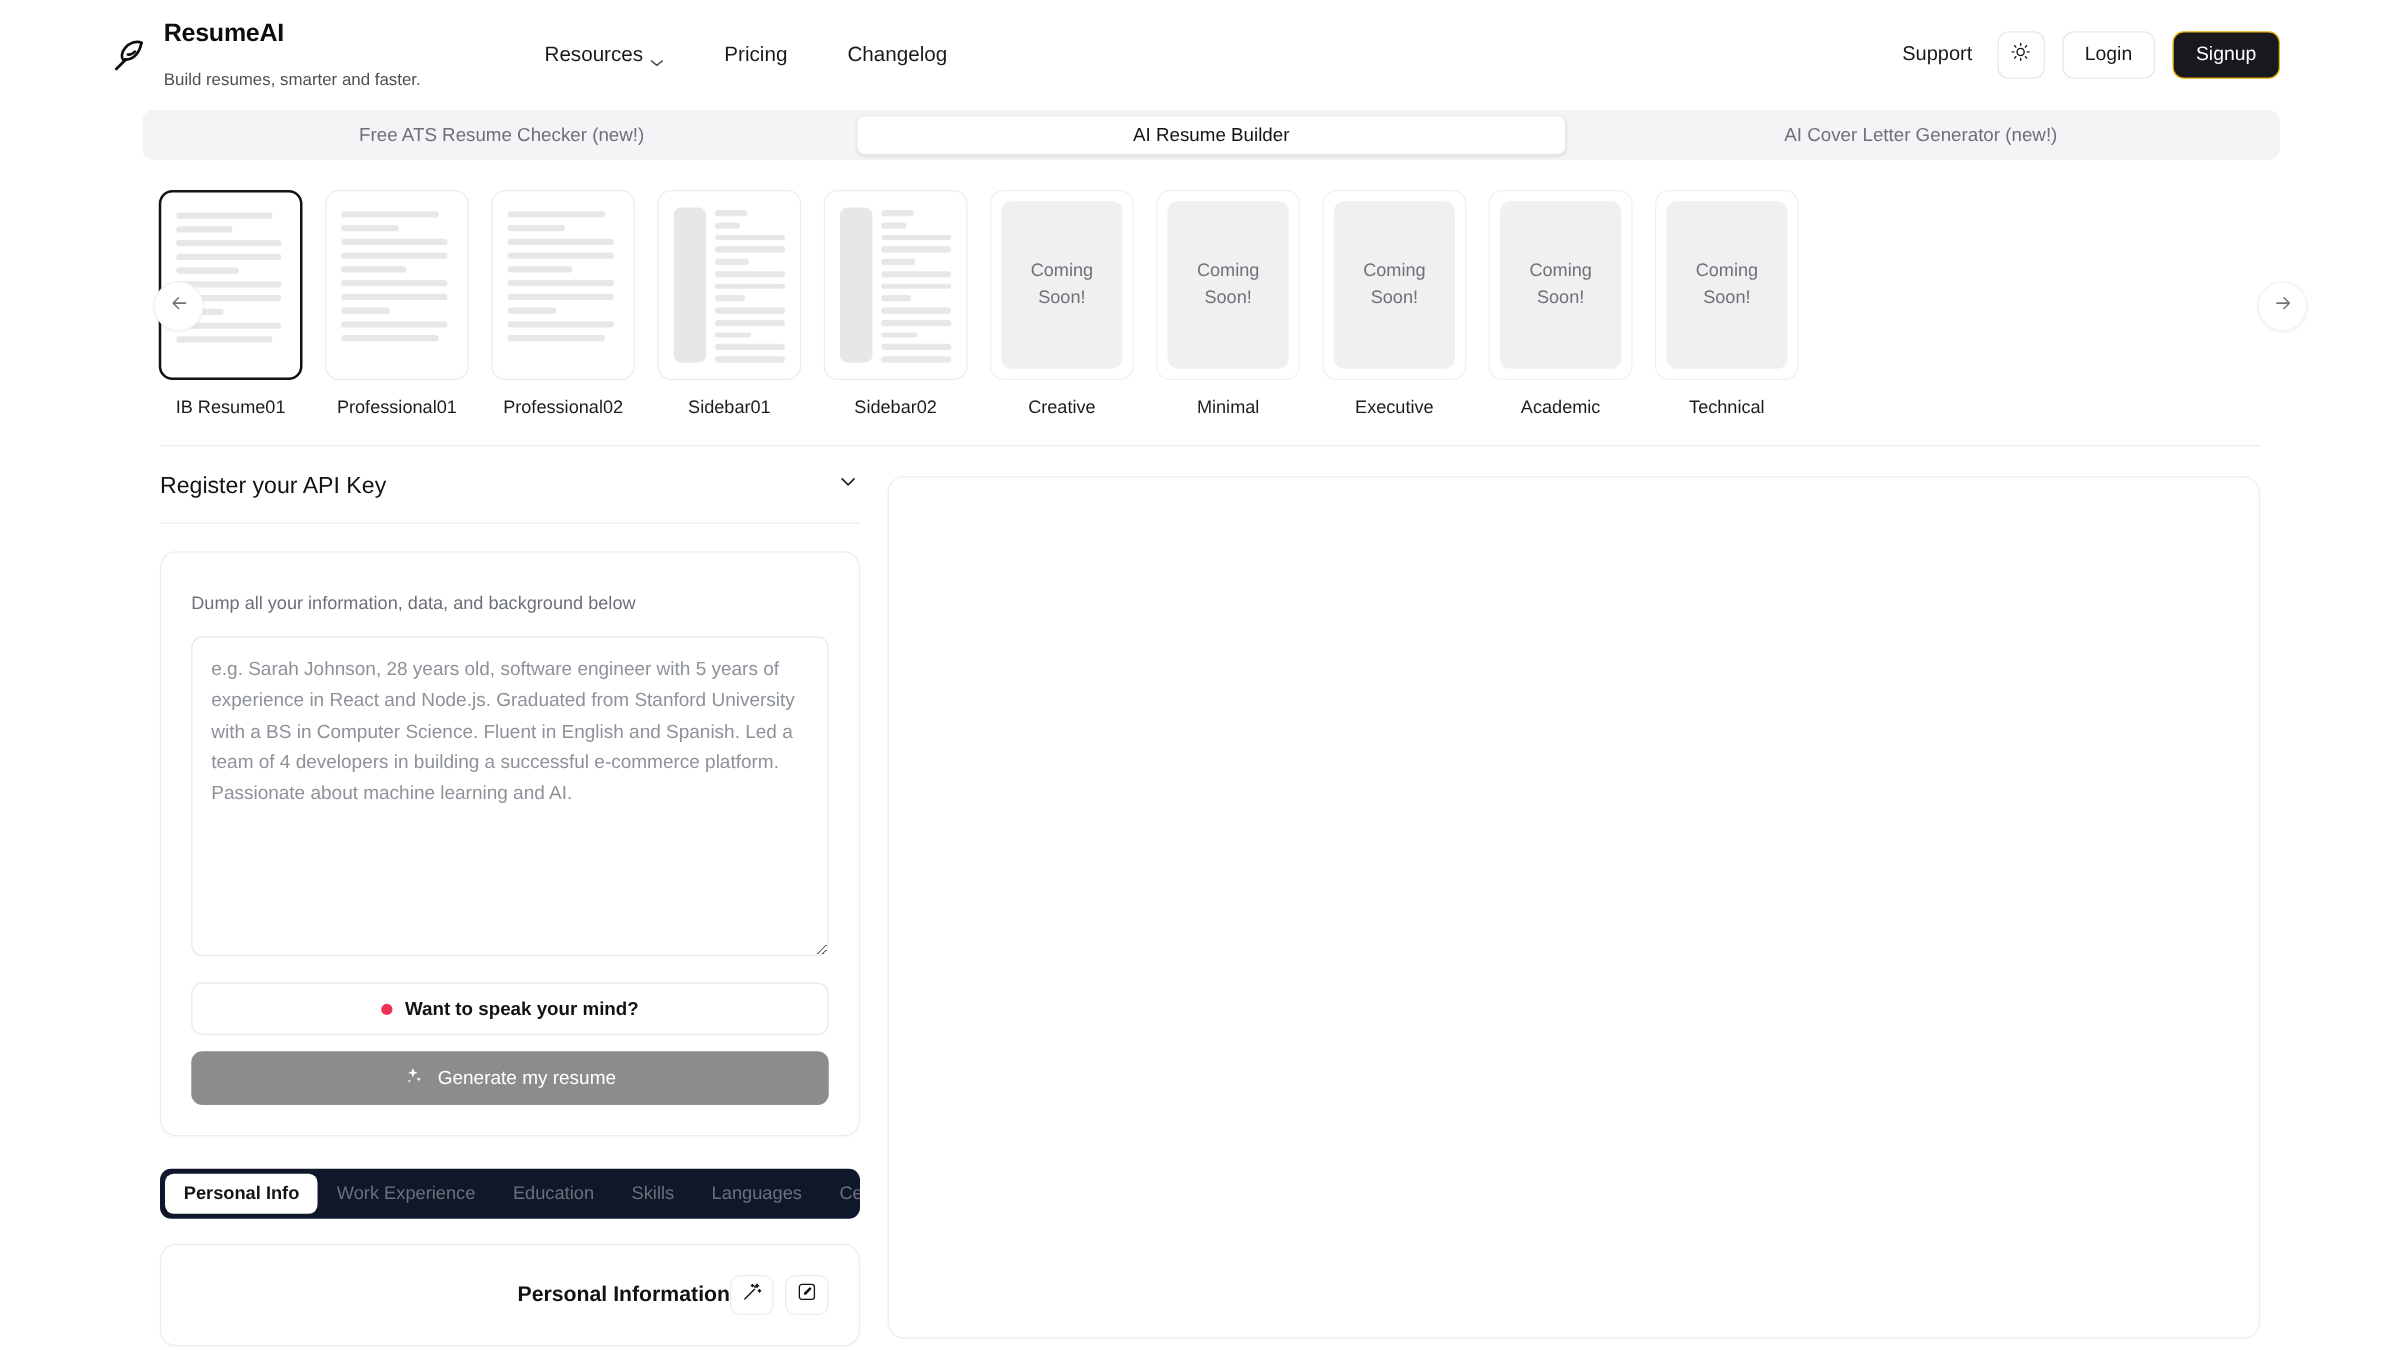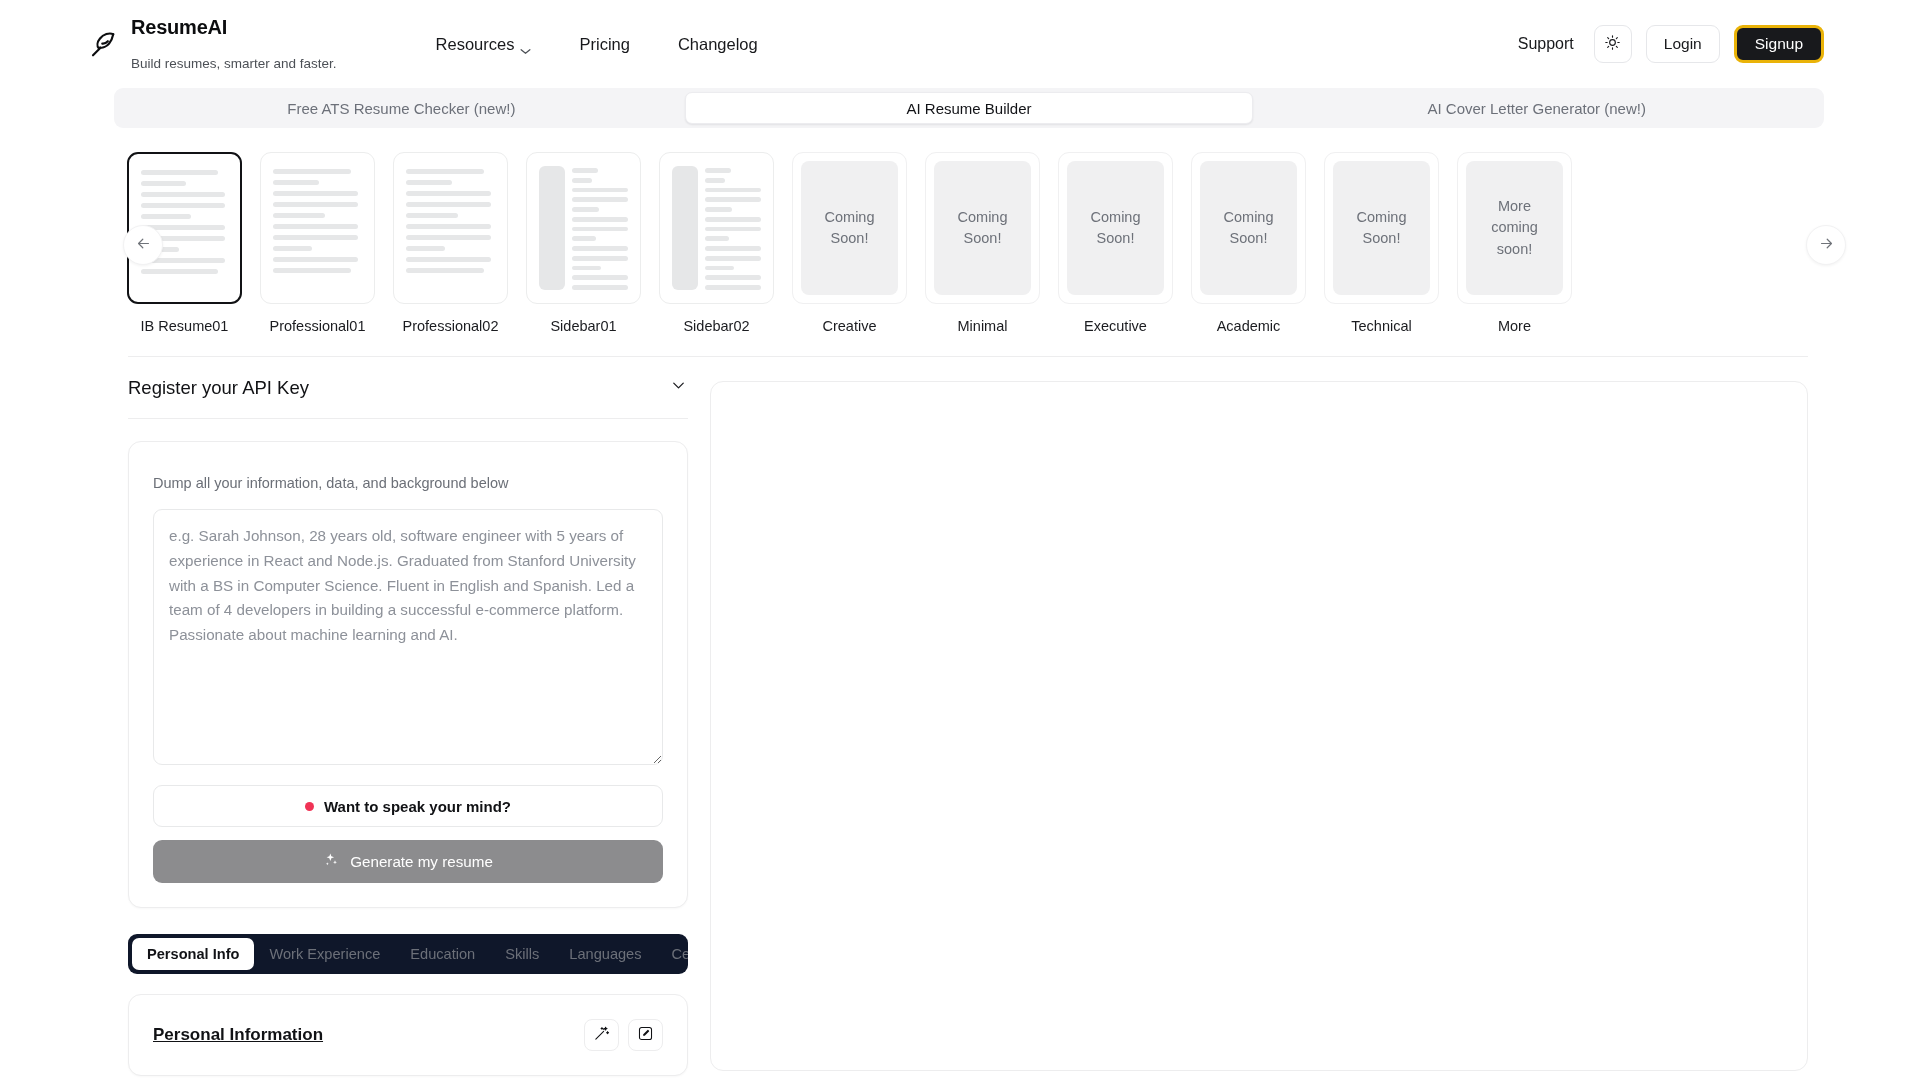--- a/index.html
+++ b/index.html
@@ -38,21 +38,21 @@
     width: 38px; height: 38px; border: 1px solid #e6e7ea; border-radius: 9px;
     background: #fff; display: flex; align-items: center; justify-content: center;
     cursor: pointer;
   }
   .btn-outline {
     height: 38px; padding: 0 17px; border: 1px solid #e6e7ea; border-radius: 9px;
     background: #fff; font-size: 15.5px; color: #18191c; cursor: pointer;
     display: flex; align-items: center; font-family: inherit;
   }
   .btn-dark {
-    height: 38px; padding: 0 18px; border: 3px solid #eab308; border-radius: 9px;
+    height: 38px; padding: 0 18px; border: 1px solid #eab308; border-radius: 9px;
     background: #18191c; font-size: 15.5px; color: #ffffff; cursor: pointer;
     display: flex; align-items: center; font-family: inherit; font-weight: 500;
   }
 
   
   .mode-tabs {
     margin: 0 96px 0 114px;
     height: 40px;
     background: #f4f4f6;
     border-radius: 9px;
@@ -176,21 +176,21 @@
   }
   .sub-tab.active {
     background: #ffffff; color: #121317; font-weight: 600;
     box-shadow: 0 1px 2px rgba(16,17,20,0.08);
   }
 
   .info-card {
     margin-top: 20px; border: 1px solid #ededee; border-radius: 13px; background: #fff;
     padding: 24px; box-shadow: 0 1px 2px rgba(16,17,20,0.03);
   }
-  .info-head { display: flex; align-items: center; justify-content: space-between; text-decoration: underline; }
+  .info-head { display: flex; align-items: center; justify-content: flex-end; }
   .info-title { font-size: 17px; font-weight: 600; color: #111215; }
   .info-actions { display: flex; gap: 9px; }
   .sm-icon-btn {
     width: 35px; height: 32px; border: 1px solid #ededee; border-radius: 8px;
     background: #fff; display: flex; align-items: center; justify-content: center;
     cursor: pointer;
   }
 </style>
 </head>
 <body>
@@ -378,26 +378,20 @@
       <div class="tpl-label">Academic</div>
     </div>
 
     <div class="tpl">
       <div class="tpl-soon">
         <div class="tpl-soon-inner">Coming Soon!</div>
       </div>
       <div class="tpl-label">Technical</div>
     </div>
 
-    <div class="tpl">
-      <div class="tpl-soon">
-        <div class="tpl-soon-inner">More coming soon!</div>
-      </div>
-      <div class="tpl-label">More</div>
-    </div>
 
   </div>
 
   <div class="carousel-arrow left">
     <span>
       <svg viewBox="0 0 24 24" width="17" height="17" fill="none" stroke="#6f7379" stroke-width="1.7" stroke-linecap="round" stroke-linejoin="round">
           <path d="M19 12H5M11 6l-6 6 6 6"></path>
         </svg>
     </span>
   </div>

